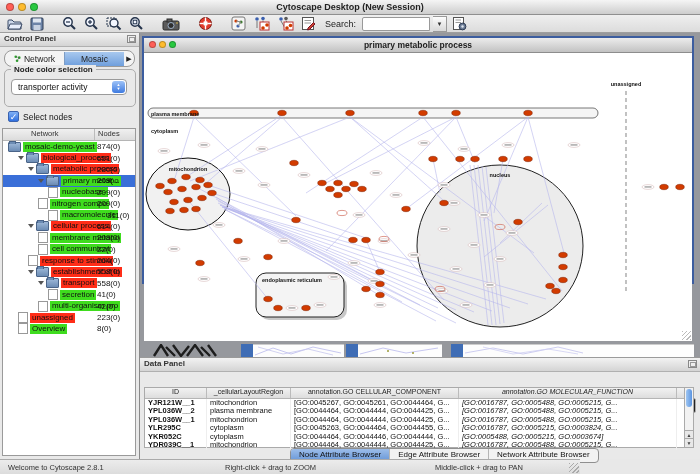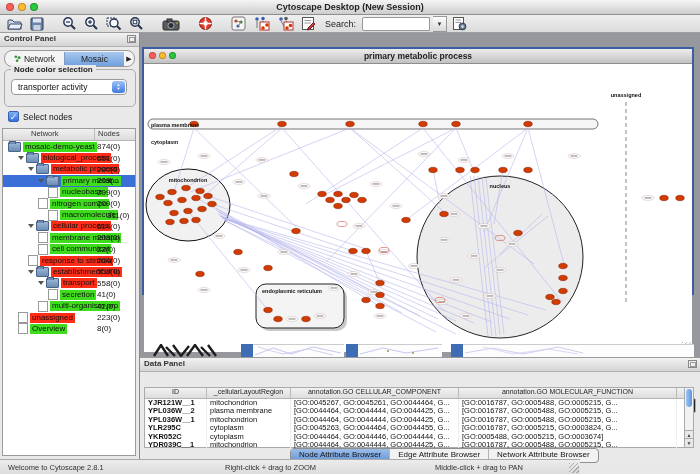--- a/index.html
+++ b/index.html
@@ -51,21 +51,21 @@
   .fold{width:11px;height:8px;background:linear-gradient(#9db8d8,#6c8cb4);border:1px solid #4a6488;border-radius:1px;margin-right:2px;flex:none;position:relative;}
   .fold:before{content:"";position:absolute;left:0;top:-2px;width:5px;height:2px;background:#6c8cb4;border:1px solid #4a6488;border-bottom:none;}
   .file{width:8px;height:9px;background:#fff;border:1px solid #999;margin-right:2px;flex:none;}
   .chip{padding:0 2px;line-height:10px;}
   .chip.green{background:#3fdc1e;}
   .chip.red{background:#ff2d18;}
   .cnt{position:absolute;left:94px;color:#111;}
   .trow.sel .cnt{color:#000;}
   
   .mdi{position:absolute;left:140px;top:33px;width:560px;height:324px;background:#96989d;}
-  .netwin{position:absolute;left:2px;top:14px;width:552px;height:248px;border:2px solid #3c5d9f;background:#fff;box-sizing:border-box;}
+  .netwin{position:absolute;left:2px;top:3px;width:552px;height:248px;border:2px solid #3c5d9f;background:#fff;box-sizing:border-box;}
   .netwin .wtitle{height:14px;background:linear-gradient(#ececec,#c2c2c2);border-bottom:1px solid #8d8d8d;position:relative;}
   .netwin .wtitle .title{font-size:8.5px;font-weight:bold;text-align:center;line-height:14px;color:#222;}
   .wlights{position:absolute;left:5px;top:3px;display:flex;gap:3px;}
   .wlight{width:7px;height:7px;border-radius:50%;border:1px solid rgba(0,0,0,.25);box-sizing:border-box;}
   .canvas{position:relative;width:548px;height:288px;background:#fff;overflow:hidden;}
   .grip{position:absolute;right:1px;bottom:1px;width:9px;height:9px;
     background:repeating-linear-gradient(135deg,#bbb 0 1px,transparent 1px 3px);}
   .frag{position:absolute;top:311px;height:13px;}
   .fragblue{background:#3f6db5;width:12px;}
   .fragwhite{background:#fdfdfd;border-top:1px solid #ccc;}
@@ -76,21 +76,21 @@
     display:flex;align-items:center;justify-content:center;box-sizing:border-box;}
   .dspace{flex:1;}
   .dtable{position:absolute;left:4px;top:29px;width:543px;height:61px;background:#fff;border:1px solid #aaa;box-sizing:border-box;font-size:7.5px;}
   .dhead{display:flex;height:9.5px;background:linear-gradient(#f2f2f2,#ddd);border-bottom:1px solid #b5b5b5;font-size:7px;color:#222;}
   .dhead div{border-right:1px solid #bbb;text-align:center;overflow:hidden;white-space:nowrap;box-sizing:border-box;}
   .drow{display:flex;height:8.5px;line-height:8.5px;}
   .drow div{border-right:1px solid #eee;overflow:hidden;white-space:nowrap;padding-left:3px;box-sizing:border-box;}
   .c-id{width:62px;font-weight:bold;}
   .c-reg{width:84px;}
   .c-cc{width:168px;}
-  .c-mf{width:218px;}
+  .c-mf{width:218px;font-style:italic;}
   .dscroll{position:absolute;right:6px;top:29px;width:10px;height:61px;border:1px solid #aaa;background:#f2f2f2;box-sizing:border-box;}
   .dthumb{position:absolute;left:1px;top:1px;width:6px;height:18px;border-radius:3px;background:linear-gradient(90deg,#9fc6f2,#5b94e0);}
   .dsarrow{position:absolute;left:0;width:8px;height:8px;border-top:1px solid #aaa;font-size:5px;text-align:center;line-height:8px;color:#444;background:#e8e8e8;}
   .dptabs{position:absolute;left:150px;top:90px;height:13px;display:flex;border:1px solid #8f8f8f;border-radius:4px;overflow:hidden;background:#f2f2f2;}
   .dptab{font-size:8px;line-height:12px;padding:0 8px;color:#111;border-right:1px solid #b5b5b5;}
   .dptab.sel{background:linear-gradient(#9cbdea,#6494d6);}
   
   .status{position:absolute;left:0;top:459px;width:580px;height:15px;background:linear-gradient(#ececec,#dcdcdc);border-top:1px solid #aaa;box-sizing:border-box;}
   .status span{position:absolute;top:3px;font-size:7.5px;color:#333;}
   .sgrip{position:absolute;right:1px;bottom:1px;width:10px;height:10px;

